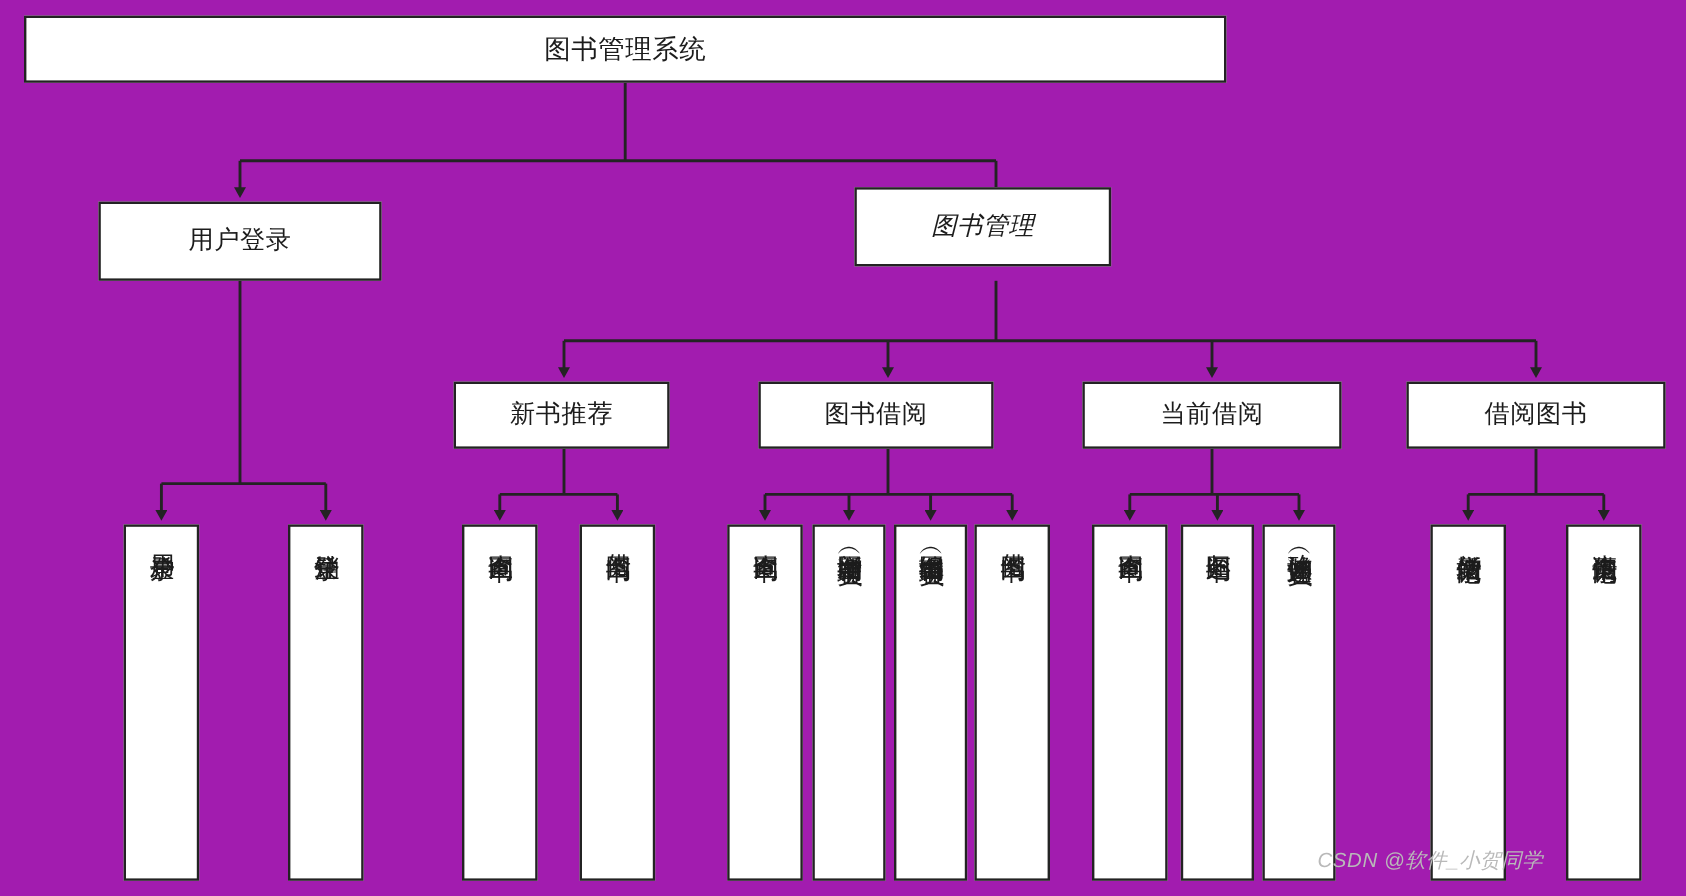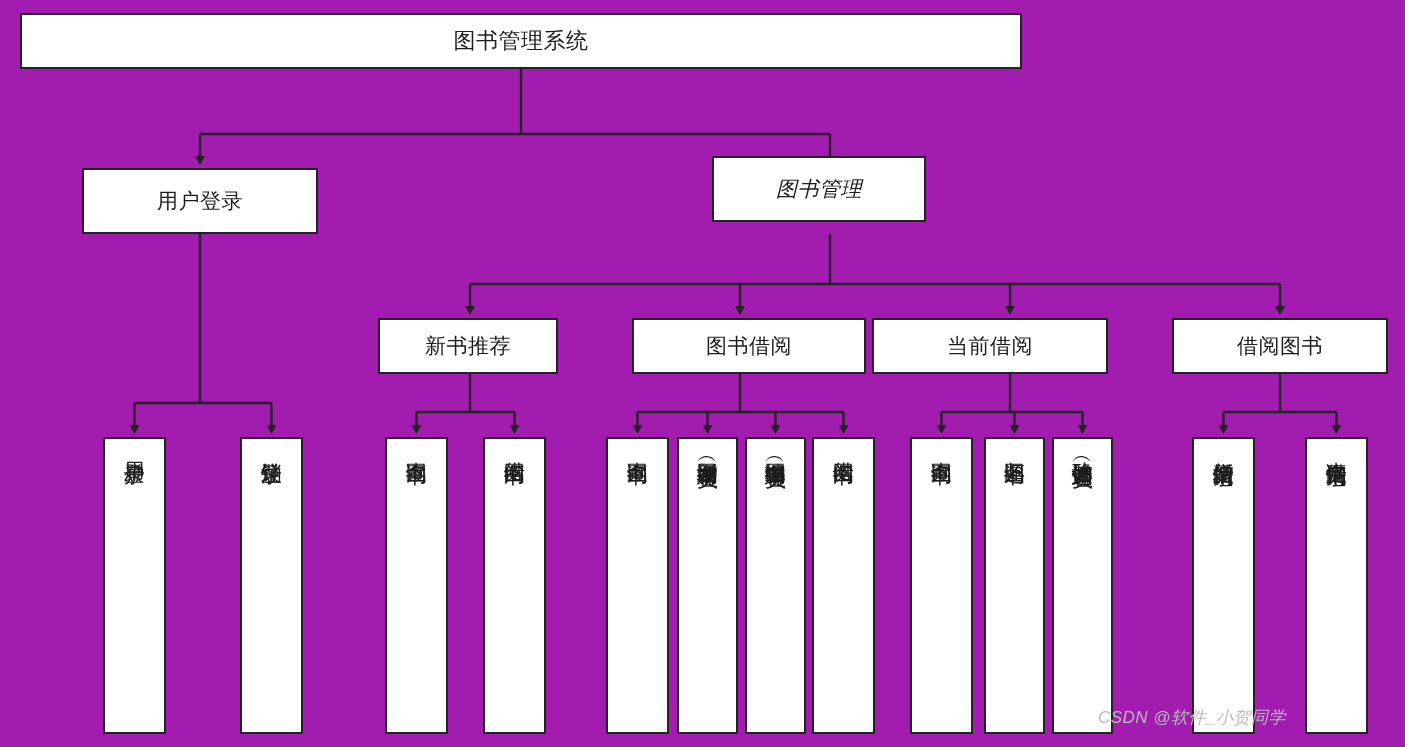--- a/index.html
+++ b/index.html
@@ -122,24 +122,24 @@
       </div>
       <div class="node horizontal" style="left: 82px; top: 168px; width: 236px; height: 66px;">
         <span class="node-label">用户登录</span>
       </div>
       <div class="node horizontal" style="left: 712px; top: 156px; width: 214px; height: 66px; font-style: italic;">
         <span class="node-label">图书管理</span>
       </div>
       <div class="node horizontal" style="left: 378px; top: 318px; width: 180px; height: 56px;">
         <span class="node-label">新书推荐</span>
       </div>
-      <div class="node horizontal" style="left: 632px; top: 318px; width: 234px; height: 56px;">
+      <div class="node horizontal" style="left: 632px; top: 318px; width: 196px; height: 56px;">
         <span class="node-label">图书借阅</span>
       </div>
-      <div class="node horizontal" style="left: 872px; top: 318px; width: 236px; height: 56px;">
+      <div class="node horizontal" style="left: 902px; top: 318px; width: 216px; height: 56px;">
         <span class="node-label">当前借阅</span>
       </div>
       <div class="node horizontal" style="left: 1172px; top: 318px; width: 216px; height: 56px;">
         <span class="node-label">借阅图书</span>
       </div>
       <div class="node vertical" style="left: 103px; top: 437px; width: 63px; height: 297px;">
         <span class="node-label">用户登录</span>
       </div>
       <div class="node vertical" style="left: 240px; top: 437px; width: 63px; height: 297px;">
         <span class="node-label">注销登录</span>

